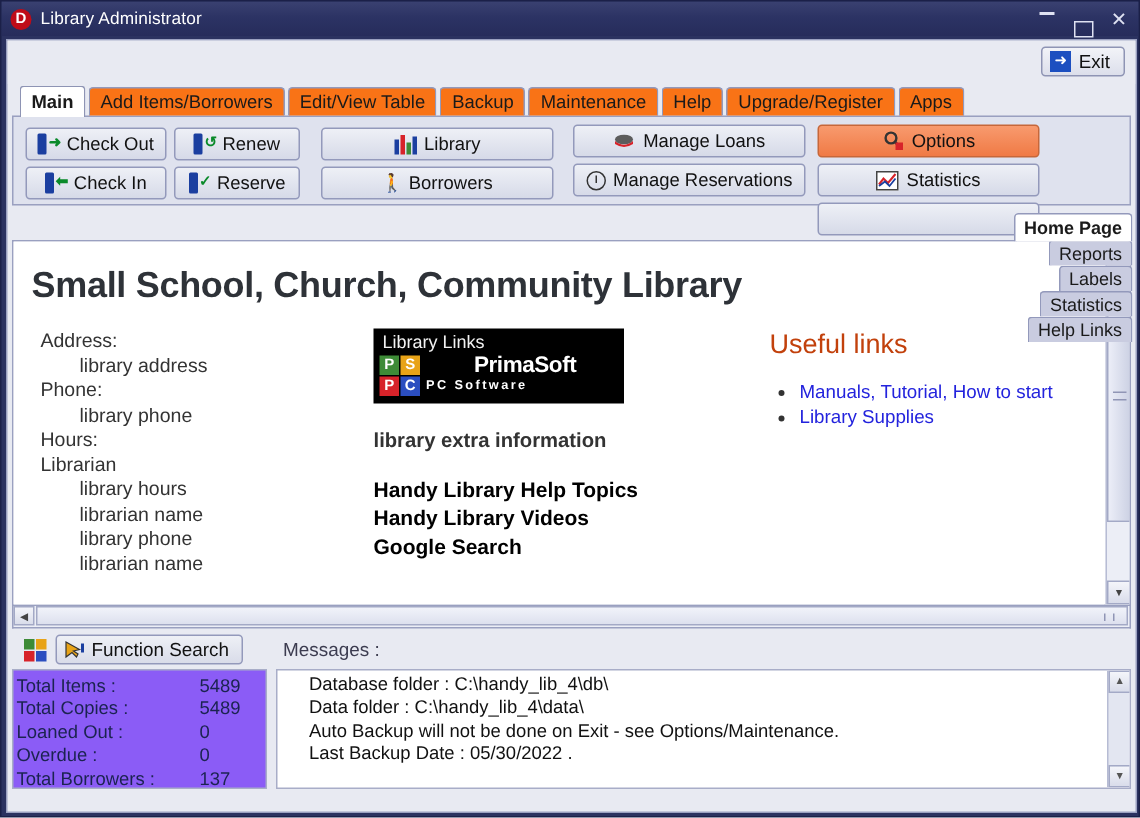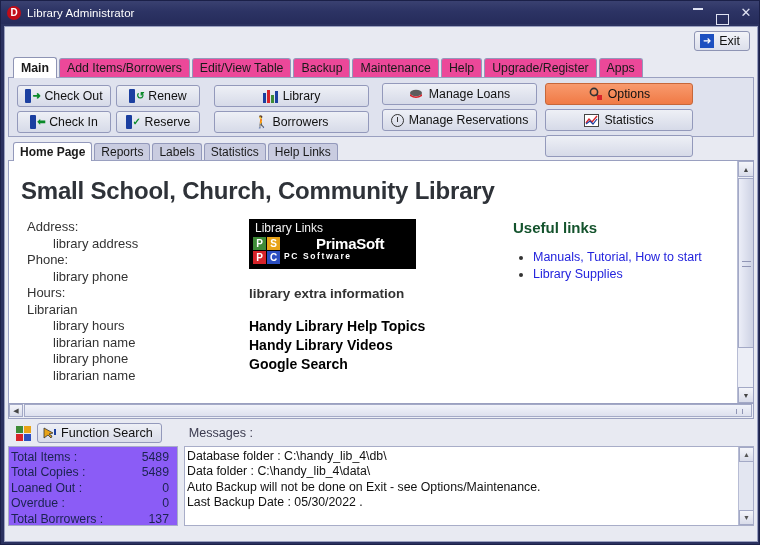--- a/index.html
+++ b/index.html
@@ -108,21 +108,21 @@
     position: relative;
     z-index: 3;
   }
   .maintab {
     height: 19px;
     line-height: 18px;
     padding: 0 7px;
     margin-right: 2px;
     font-size: 12.3px;
     color: #1a1a1a;
-    background: #ec4899;
+    background: #f97316;
     border: 1px solid #9399bb;
     border-bottom: none;
     border-radius: 3px 3px 0 0;
     cursor: pointer;
     white-space: nowrap;
   }
   .maintab.active {
     background: #ffffff;
     height: 21px;
     line-height: 20px;
@@ -176,21 +176,21 @@
   .ic-opt { width: 15px; height: 14px; }
   .ic-stat { width: 15px; height: 13px; background:#fff; border:1px solid #444; }
   .ic-cv { width: 15px; height: 14px; }
 
   
   .subtabs {
     display: flex; align-items: flex-end;
     height: 19px;
     padding-left: 8px;
     margin-top: 4px;
-    position: relative; z-index: 3;
+    position: relative; z-index: 3; flex-direction: column;
   }
   .subtab {
     height: 17px; line-height: 16px;
     padding: 0 6px;
     margin-right: 2px;
     font-size: 12px;
     background: #c9cce0;
     border: 1px solid #9399bb;
     border-bottom: none;
     border-radius: 3px 3px 0 0;
@@ -250,21 +250,21 @@
   .logo-txt { margin-left: 4px; }
   .logo-prima { color:#fff; font-weight:bold; font-size:15px; line-height:14px; letter-spacing:-.3px;margin-left:32px;}
   .logo-pcsw { color:#fff; font-weight:bold; font-size:8.5px; line-height:11px; letter-spacing:1.6px;}
 
   .extra-info { margin-top: 17px; font-size: 13.5px; font-weight: bold; color:#333; }
   .mid-links { margin-top: 16px; }
   .mid-links a {
     display:block; color:#000000; font-size:14px; font-weight:bold;
     text-decoration:none; line-height:19px;
   }
-  .useful-h { font-size: 15px; font-weight: bold; color:#14532d; margin-bottom: 6px;}
+  .useful-h { font-size: 18px; font-weight: normal; color:#c2410c; margin-bottom: 6px;}
   .ul-list { margin: 14px 0 0 0; padding-left: 20px; }
   .ul-list li { color: #333; font-size: 12.5px; line-height: 15.5px; margin-bottom: 1px; }
   .ul-list li a { color:#2323dd; text-decoration:none; }
 
   
   .vscroll {
     position: absolute; right: 0; top: 0;
     width: 16px; height: 100%;
     background: #eceef6;
     border-left: 1px solid #b7bcd4;
@@ -342,33 +342,33 @@
 
   .panes { display: flex; margin-top: 2px; }
   .stats-pane {
     width: 170px; height: 80px;
     background: #8b5cf6;
     border: 1px solid #a8adc8;
     padding: 3px 8px 0 2px;
   }
   .stat-row { display:flex; justify-content:space-between; font-size:12.3px; line-height:15.4px; color:#1b2350; }
   .stat-lbl { }
-  .stat-val { min-width: 36px; text-align: right; }
+  .stat-val { min-width: 36px; }
 
   .msg-pane {
     flex: 1;
     margin-left: 6px;
     height: 80px;
     background: #ffffff;
     border: 1px solid #a8adc8;
     position: relative;
     overflow: hidden;
   }
   .msg-text {
-    padding: 2px 2px;
+    padding: 2px 21px;
     font-size: 12.3px;
     line-height: 15.4px;
     color: #111;
     white-space: pre;
   }
   .msg-scroll {
     position:absolute; right:0; top:0; width:15px; height:100%;
     background:#e3e6f1; border-left:1px solid #b7bcd4;
   }
   .ms-btn {

